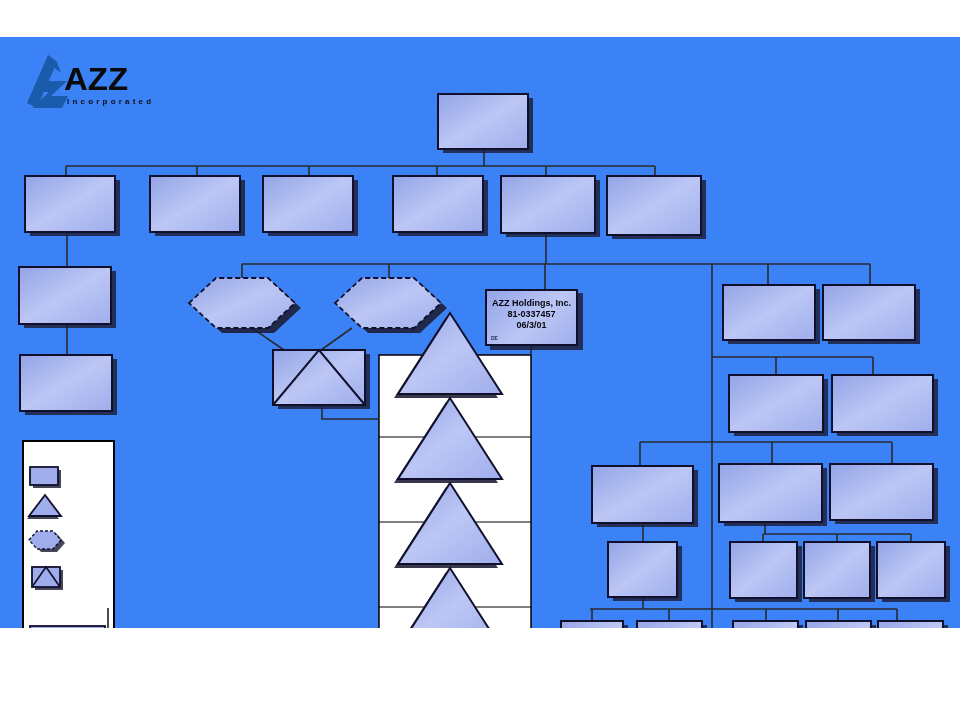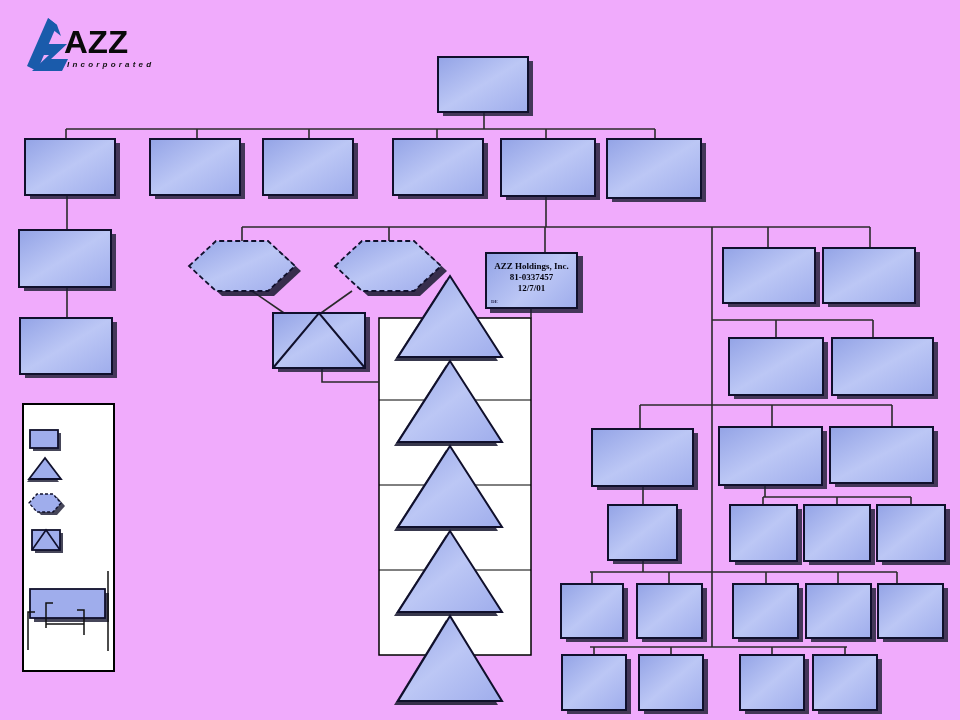--- a/index.html
+++ b/index.html
@@ -1,34 +1,34 @@
 <!DOCTYPE html>
 <html><head>
 <meta charset="utf-8">
 <style>
   html,body{margin:0;padding:0;background:#ffffff;}
-  .canvas{position:relative;width:960px;height:720px;background:#f0abfc;overflow:hidden;
-          font-family:"Liberation Sans",sans-serif;}
+  .canvas{position:relative;width:960px;height:591px;background:#3b82f6;overflow:hidden;
+          font-family:"Liberation Sans",sans-serif;margin-top:37px;}
   svg{display:block;}
   #diagram{position:absolute;left:0;top:0;}
 
   
   .logo{position:absolute;left:24px;top:12px;display:flex;align-items:flex-start;}
   .logo-mark{margin-top:6px;}
   .logo-text{display:flex;flex-direction:column;margin-left:-6px;}
   .logo-brand{font-size:33px;font-weight:bold;color:#0a0a0a;letter-spacing:0px;
               transform:scaleY(.95);line-height:1;margin-top:14px;}
   .logo-sub{font-size:8px;font-weight:bold;color:#101010;letter-spacing:3.2px;
-            margin-top:1px;padding-left:3px;font-style:italic;}
+            margin-top:1px;padding-left:3px;}
 
   
   .holdings{position:absolute;left:485px;top:252px;width:93px;height:57px;box-sizing:border-box;
             background:linear-gradient(135deg,#93a3e6 0%,#bcc7f5 55%,#9fadec 100%);
             border:2px solid #10102c;box-shadow:5px 4px 0 rgba(29,29,52,.82);
-            font-family:Liberation Serif, serif;font-weight:bold;color:#050510;
+            font-family:Liberation Sans, sans-serif;font-weight:bold;color:#050510;
             font-size:9px;text-align:center;padding-top:7px;line-height:11px;}
   .holdings .corner-note{position:absolute;left:4px;bottom:3px;font-size:5px;line-height:5px;
             color:#2a2a55;letter-spacing:0;}
 
   
   .legend{position:absolute;left:22px;top:403px;width:93px;height:269px;box-sizing:border-box;
           border:2px solid #000;background:#fff;}
 </style>
 </head>
 <body>
@@ -179,21 +179,21 @@
     </svg>
     <div class="logo-text">
       <span class="logo-brand">AZZ</span>
       <span class="logo-sub">Incorporated</span>
     </div>
   </div>
 
   <div class="holdings">
     <div>AZZ Holdings,  Inc.</div>
     <div>81-0337457</div>
-    <div>12/7/01</div>
+    <div>06/3/01</div>
     <span class="corner-note">DE</span>
   </div>
 
   <div class="legend">
     <svg width="89" height="265" viewBox="0 0 89 265">
 
       <g>
         <rect x="9" y="28" width="28" height="18" fill="#1d1d34" fill-opacity=".82"></rect>
         <rect x="6" y="25" width="28" height="18" fill="#9fadec" stroke="#10102c" stroke-width="1.8"></rect>
       </g>

